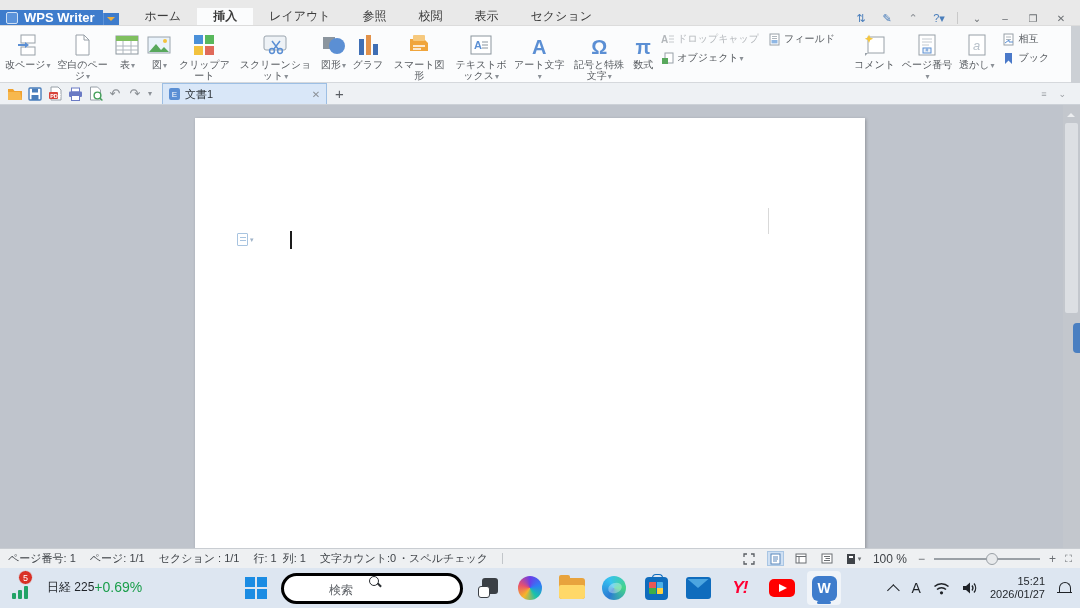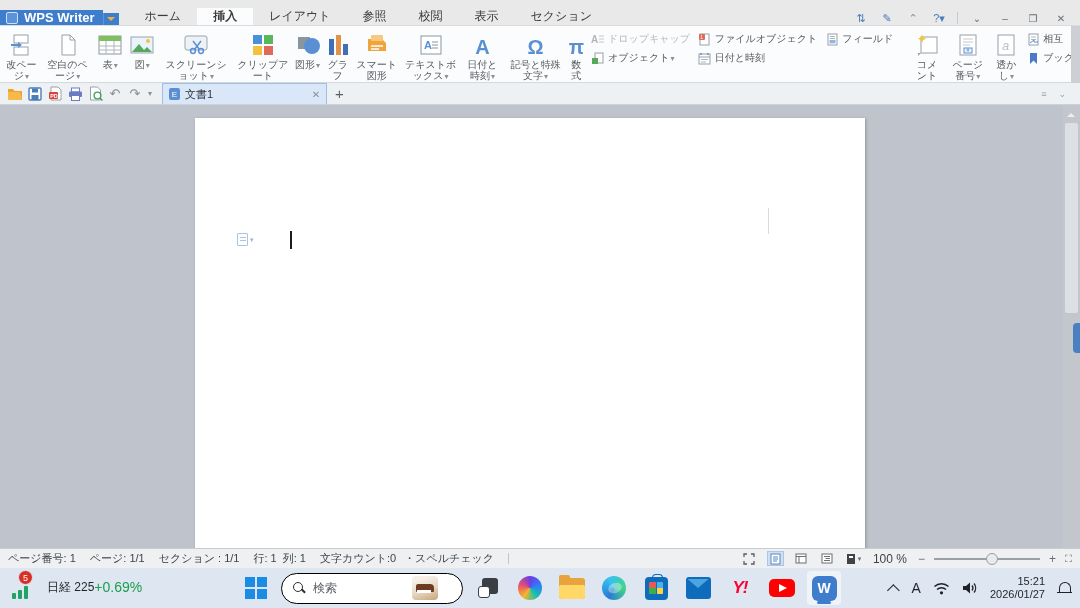--- a/index.html
+++ b/index.html
@@ -79,21 +79,21 @@
   .w-chart .bars { position:absolute; bottom:3px; left:2px; display:flex; align-items:flex-end; gap:2px; }
   .w-chart .bars i { display:block; width:4px; background:#21a366; border-radius:1px; }
   .w-badge { position:absolute; top:-2px; left:8px; width:15px; height:15px; background:#d93025; border-radius:50%; color:#fff; font-size:9px; display:flex; align-items:center; justify-content:center; border:1.5px solid #dde6f1; }
   .w-text { display:flex; line-height:14px; }
   .w-title { font-size:12px; color:#1f2328; }
   .w-change { font-size:14px; color:#1a9e4b; }
   .tb-center { position:absolute; left:50%; transform:translateX(-50%); display:flex; align-items:center; gap:8px; height:40px; }
   .tb-app { width:34px; height:34px; display:flex; align-items:center; justify-content:center; border-radius:4px; position:relative; }
   .start-grid { display:grid; grid-template-columns:10px 10px; grid-template-rows:10px 10px; gap:1.5px; }
   .start-grid i { background:#1b8ce3; display:block; }
-  .searchbox { width:182px; height:31px; background:#fff; border:1px solid #000000; border-radius:16px; display:flex; align-items:center; padding:0 5px 0 11px; gap:7px; }
+  .searchbox { width:182px; height:31px; background:#fff; border:3px solid #000000; border-radius:16px; display:flex; align-items:center; padding:0 5px 0 11px; gap:7px;flex-direction:column; }
   .searchbox input { border:none; outline:none; font-size:12px; color:#5a5e63; width:92px; background:transparent; font-family:"Liberation Sans",sans-serif; }
   .searchbox input::placeholder { color:#5a5e63; }
   .mag { width:13px; height:13px; position:relative; }
   .mag::before { content:""; position:absolute; top:0; left:0; width:8px; height:8px; border:1.6px solid #2b2f33; border-radius:50%; }
   .mag::after { content:""; position:absolute; left:8px; top:8px; width:5px; height:1.6px; background:#2b2f33; transform:rotate(45deg); }
   .search-art { width:26px; height:24px; border-radius:4px; background:linear-gradient(160deg,#f5efe6 20%,#e8d9c4 55%,#caa37a 100%); position:relative; overflow:hidden; }
   .search-art::before { content:""; position:absolute; left:4px; top:8px; width:18px; height:8px; background:#6c3b22; border-radius:2px 4px 1px 1px; }
   .search-art::after { content:""; position:absolute; left:5px; top:14px; width:14px; height:3px; background:#fff; }
   .taskview { position:relative; width:22px; height:22px; }
   .taskview .b1 { position:absolute; right:1px; top:1px; width:16px; height:16px; background:#3a3f45; border-radius:3px; }
@@ -198,46 +198,46 @@
     <span class="ric">
       <svg width="26" height="24" viewBox="0 0 26 24">
           <rect x="2" y="4" width="22" height="16" fill="#eaf3fb" stroke="#9aa4ad"></rect>
           <circle cx="19" cy="8" r="2" fill="#f2c23e"></circle>
           <path d="M3 19l7-8 5 6 3-3 5 5z" fill="#58a85c"></path>
         </svg>
     </span>
     <span class="caret">図</span>
   </div>
 
+  <div class="rbtn">
+    <span class="ric">
+      <svg width="24" height="24" viewBox="0 0 24 24">
+          <rect x="2" y="2" width="9" height="9" fill="#4a90d9"></rect>
+          <rect x="13" y="2" width="9" height="9" fill="#58b85c"></rect>
+          <rect x="2" y="13" width="9" height="9" fill="#f2c23e"></rect>
+          <rect x="13" y="13" width="9" height="9" fill="#e06a5a"></rect>
+        </svg>
+    </span>
+    <span>クリップアート</span>
+  </div>
+
   <div class="rbtn" style="max-width:84px;">
     <span class="ric">
       <svg width="28" height="24" viewBox="0 0 28 24">
           <rect x="3" y="3" width="22" height="14" rx="2" fill="#eef2f6" stroke="#9aa4ad"></rect>
           <circle cx="11" cy="18" r="2.4" fill="none" stroke="#5b8fd4" stroke-width="1.5"></circle>
           <circle cx="19" cy="18" r="2.4" fill="none" stroke="#5b8fd4" stroke-width="1.5"></circle>
           <path d="M12.5 16.5L19 8M17.5 16.5L11 8" stroke="#5b8fd4" stroke-width="1.5"></path>
         </svg>
     </span>
     <span class="caret">スクリーンショット</span>
   </div>
 
   <div class="rbtn">
     <span class="ric">
-      <svg width="24" height="24" viewBox="0 0 24 24">
-          <rect x="2" y="2" width="9" height="9" fill="#4a90d9"></rect>
-          <rect x="13" y="2" width="9" height="9" fill="#58b85c"></rect>
-          <rect x="2" y="13" width="9" height="9" fill="#f2c23e"></rect>
-          <rect x="13" y="13" width="9" height="9" fill="#e06a5a"></rect>
-        </svg>
-    </span>
-    <span>クリップアート</span>
-  </div>
-
-  <div class="rbtn">
-    <span class="ric">
       <svg width="26" height="24" viewBox="0 0 26 24">
           <rect x="3" y="4" width="12" height="12" fill="#8b959e"></rect>
           <circle cx="17" cy="13" r="8" fill="#5b8fd4"></circle>
         </svg>
     </span>
     <span class="caret">図形</span>
   </div>
 
   <div class="rbtn">
     <span class="ric">
@@ -267,21 +267,21 @@
           <rect x="2" y="3" width="20" height="18" fill="#fff" stroke="#8b959e"></rect>
           <text x="5" y="16" font-size="11" fill="#5b8fd4" font-weight="bold">A</text>
           <path d="M13 9h6M13 12h6M13 15h6" stroke="#8b959e"></path>
         </svg>
     </span>
     <span class="caret">テキストボックス</span>
   </div>
 
   <div class="rbtn">
     <span class="ric glyph-blue">A</span>
-    <span class="caret">日付と時刻</span>
+    <span class="caret">アート文字</span>
   </div>
 
   <div class="rbtn" style="max-width:62px;">
     <span class="ric glyph-blue">Ω</span>
     <span class="caret">記号と特殊文字</span>
   </div>
 
   <div class="rbtn">
     <span class="ric glyph-blue">π</span>
     <span>数式</span>
@@ -301,43 +301,20 @@
       <span class="sic">
         <svg width="13" height="13" viewBox="0 0 13 13">
             <rect x="4" y="1" width="8" height="10" fill="#fff" stroke="#98a0a8"></rect>
             <rect x="1" y="6" width="6" height="6" fill="#58a85c"></rect>
           </svg>
       </span>
       <span class="caret">オブジェクト</span>
     </div>
   </div>
 
-  <div class="rstack">
-    <div class="rsmall">
-      <span class="sic">
-        <svg width="13" height="13" viewBox="0 0 13 13">
-            <rect x="2" y="1" width="9" height="11" fill="#fff" stroke="#98a0a8"></rect>
-            <rect x="1" y="1" width="6" height="6" rx="1" fill="#e06a5a"></rect>
-            <text x="2.2" y="5.8" font-size="5" fill="#fff">1</text>
-          </svg>
-      </span>
-      <span>ファイルオブジェクト</span>
-    </div>
-    <div class="rsmall">
-      <span class="sic">
-        <svg width="13" height="13" viewBox="0 0 13 13">
-            <rect x="1" y="2" width="11" height="10" fill="#fff" stroke="#98a0a8"></rect>
-            <path d="M1 5h11" stroke="#98a0a8"></path>
-            <path d="M3 1v2M10 1v2" stroke="#5b8fd4" stroke-width="1.4"></path>
-            <path d="M3 7.5h7M3 10h5" stroke="#aeb6bd"></path>
-          </svg>
-      </span>
-      <span>日付と時刻</span>
-    </div>
-  </div>
 
   <div class="rstack">
     <div class="rsmall">
       <span class="sic">
         <svg width="13" height="13" viewBox="0 0 13 13">
             <rect x="2" y="1" width="9" height="11" fill="#fff" stroke="#98a0a8"></rect>
             <rect x="3.5" y="7" width="6" height="3.4" fill="#8fb7e4"></rect>
             <path d="M4 3.5h5M4 5.5h5" stroke="#aeb6bd"></path>
           </svg>
       </span>
@@ -470,21 +447,21 @@
   </div>
   <div class="side-handle"></div>
 </div>
 
 <div class="statusbar">
   <span class="sb-item">ページ番号: 1</span>
   <span class="sb-item">ページ: 1/1</span>
   <span class="sb-item">セクション : 1/1</span>
   <span class="sb-item" style="margin-right:6px;">行: 1</span>
   <span class="sb-item">列: 1</span>
-  <span class="sb-item" style="margin-right:8px;">文字カウント:0</span>
+  <span class="sb-item" style="margin-right:2px;">文字カウント:0</span>
   <span class="sb-item">・スペルチェック</span>
   <span class="sb-sep"></span>
 
   <div class="sb-right">
     <span class="view-ic">
       <svg width="12" height="12" viewBox="0 0 12 12">
           <path d="M1 4V1h3M8 1h3v3M11 8v3H8M4 11H1V8" stroke="#5a5e63" fill="none" stroke-width="1.3"></path>
         </svg>
     </span>
     <span class="view-ic active">

